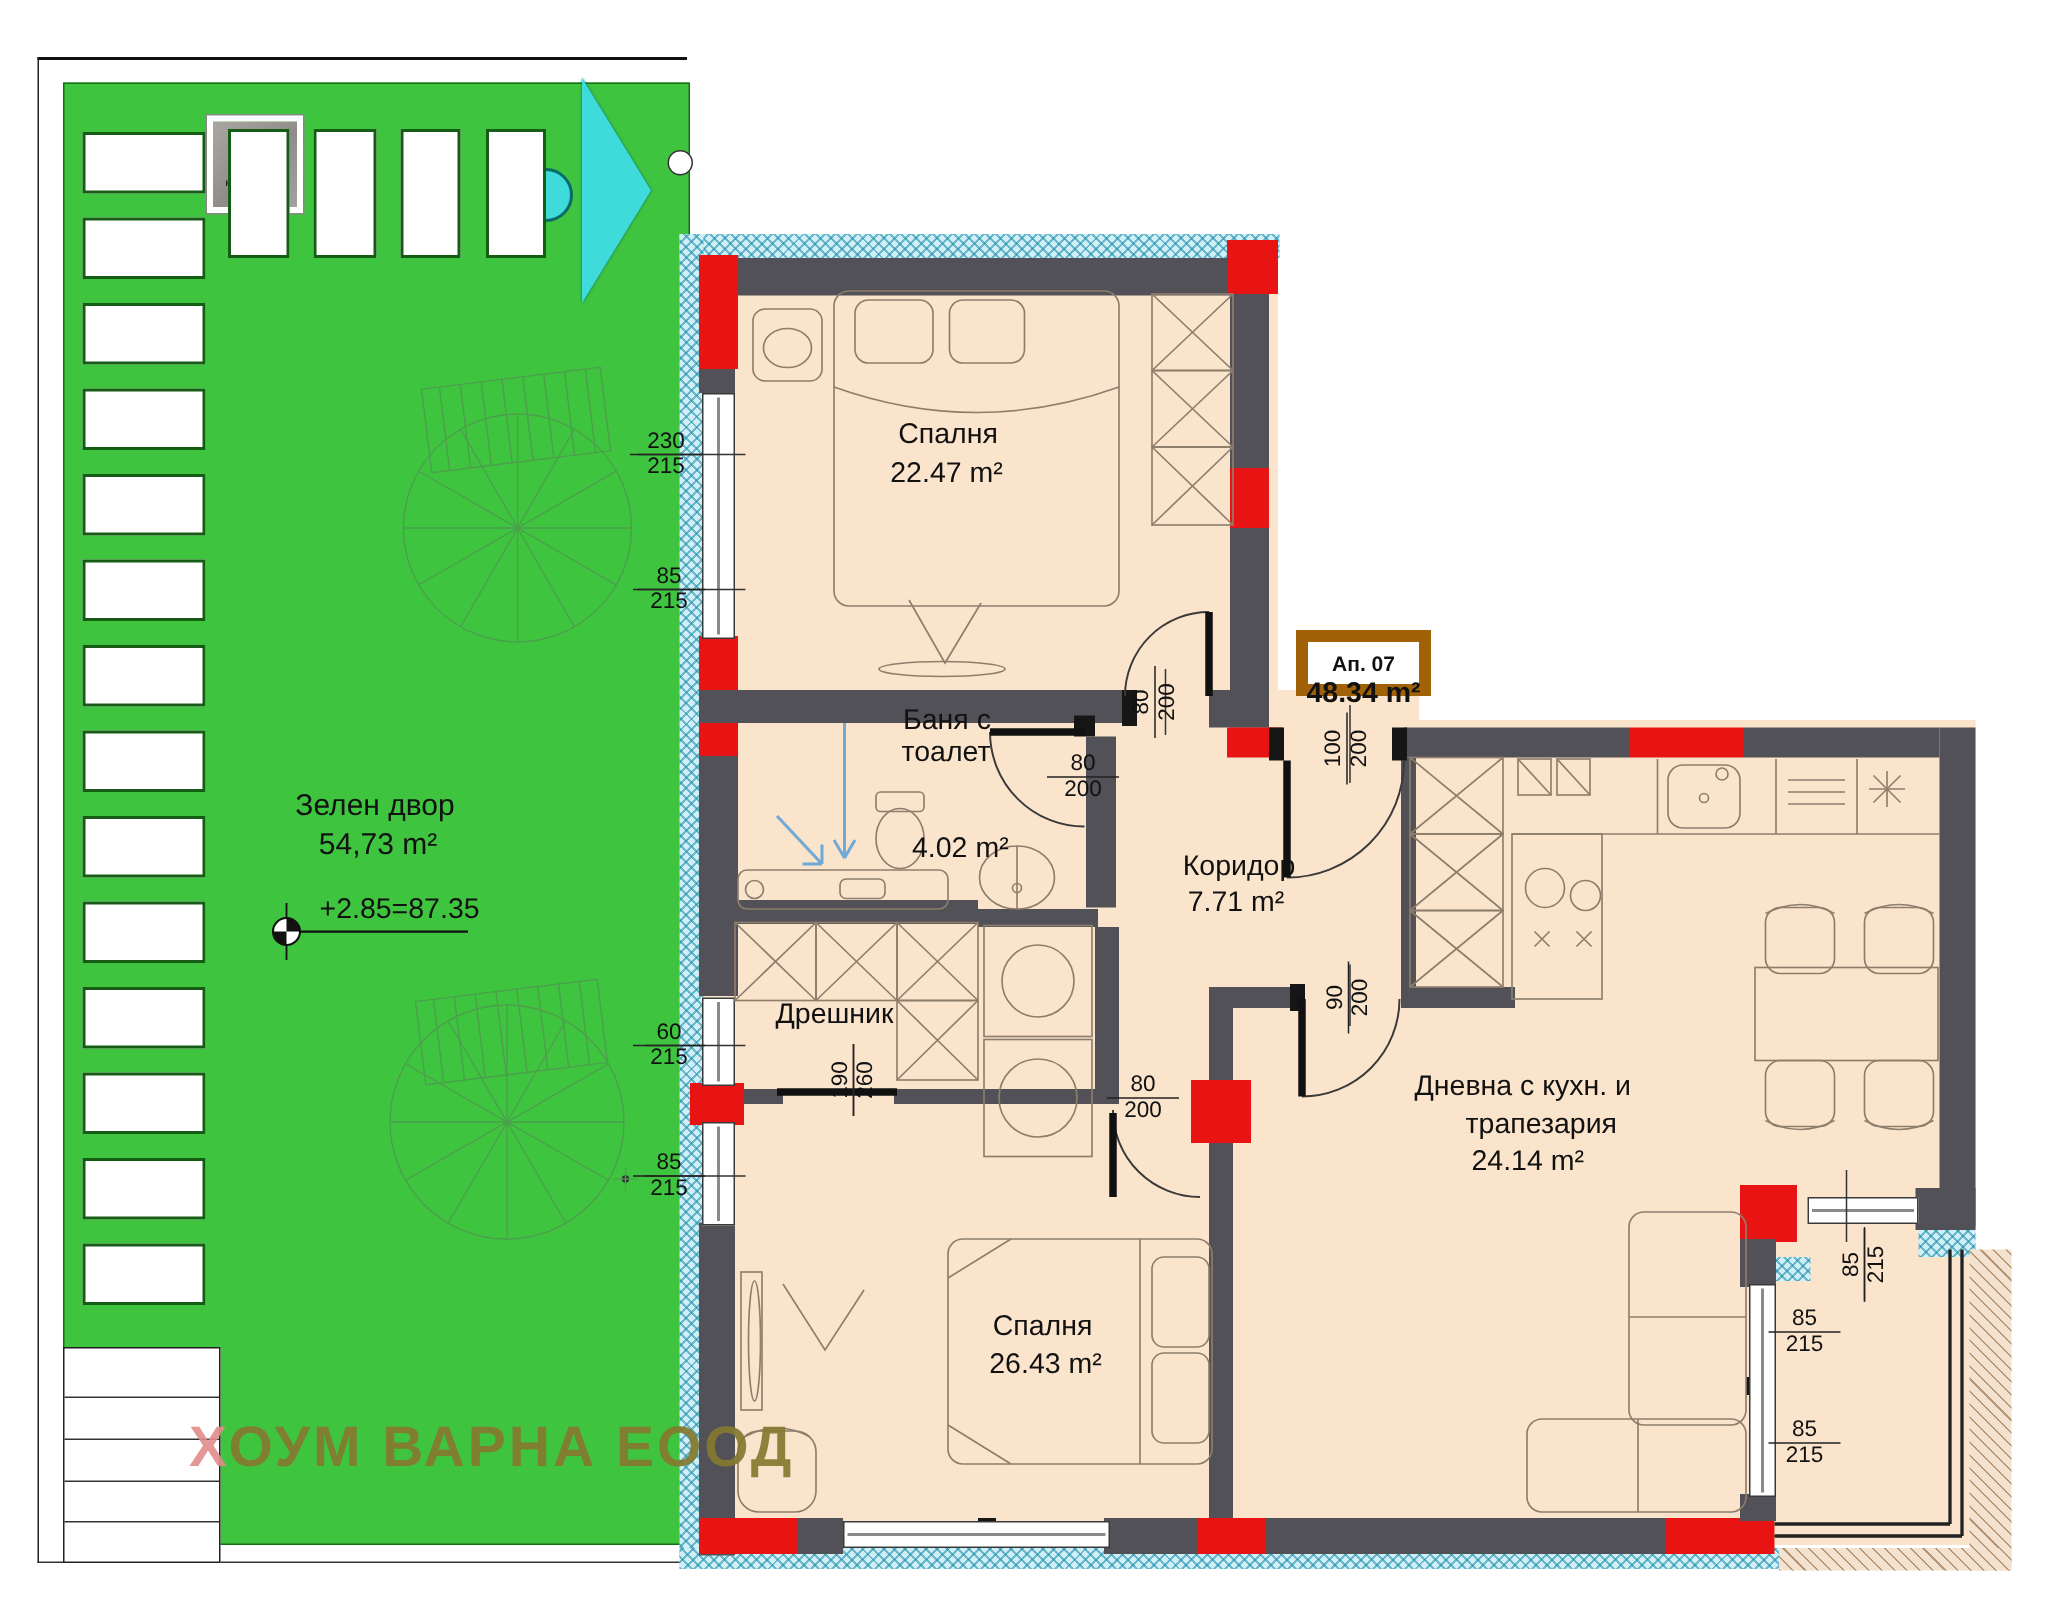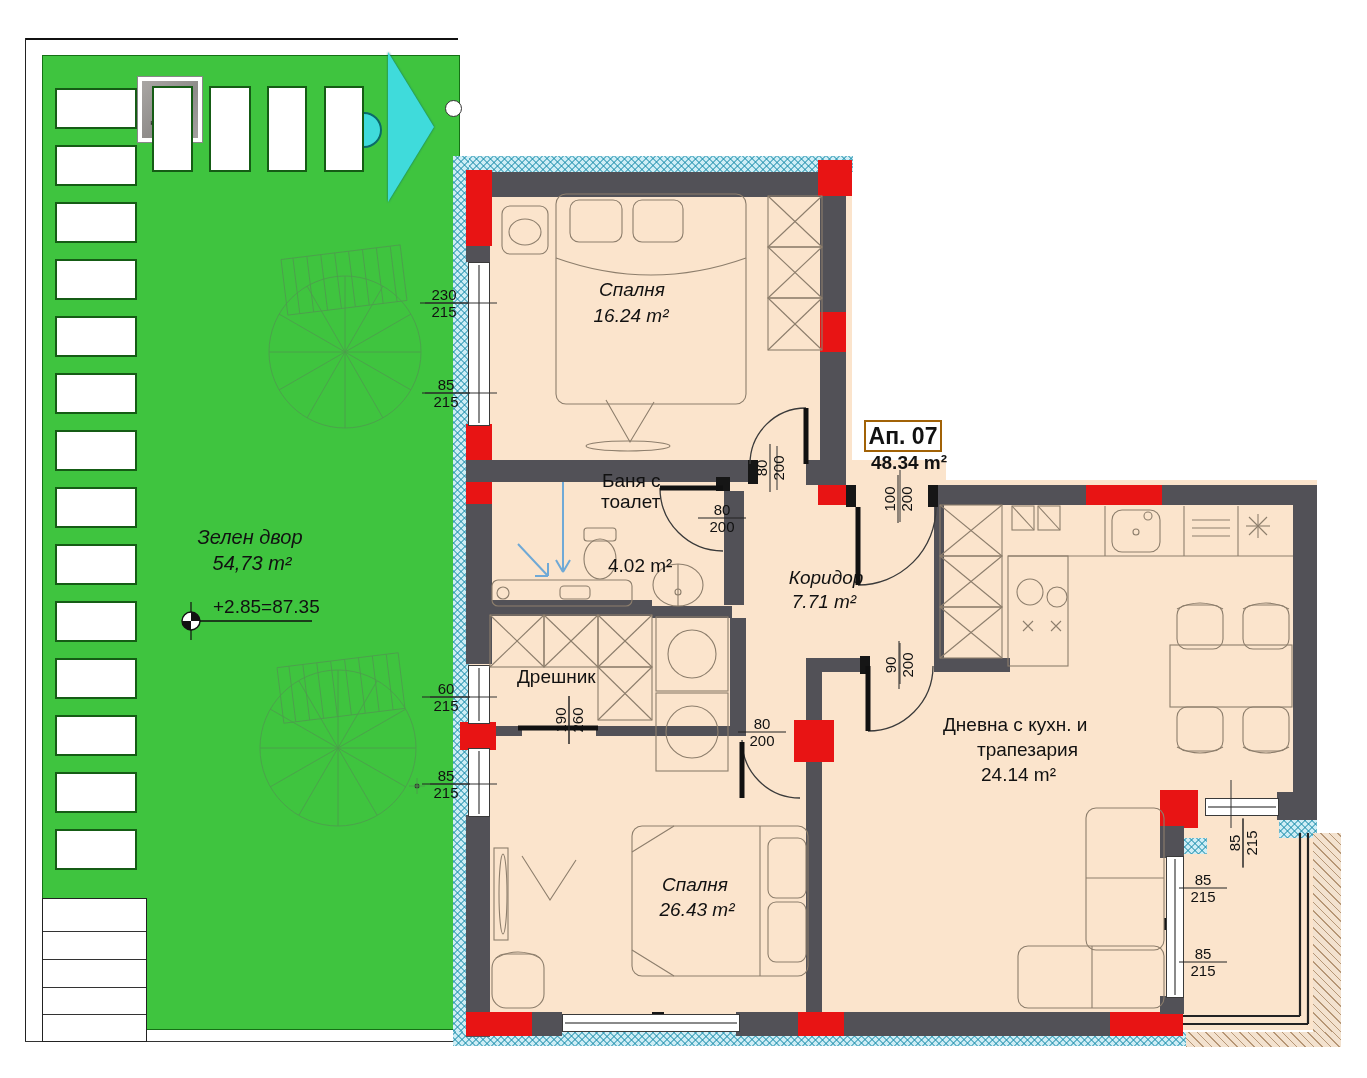--- a/index.html
+++ b/index.html
@@ -27,23 +27,23 @@
   .wall-r{background:#e81414;}
   .wall-k{background:#161616;}
   .hatch-cyan{background-color:#cfeef6;background-image:repeating-linear-gradient(45deg,rgba(25,140,170,.55) 0 1.4px,transparent 1.4px 5px),repeating-linear-gradient(-45deg,rgba(25,140,170,.55) 0 1.4px,transparent 1.4px 5px);}
   .hatch-brick{background-color:#f3e2cf;background-image:repeating-linear-gradient(45deg,rgba(150,110,70,.65) 0 1px,transparent 1px 6px);}
   .win{background:#fff;border:1px solid #3a3a3a;}
   .win i{position:absolute;background:#8a8a8a;display:block;}
   .win-v i{left:50%;top:2px;bottom:2px;width:1.5px;margin-left:-0.75px;}
   .win-h i{top:50%;left:2px;right:2px;height:1.5px;margin-top:-0.75px;}
   
   .room-label{position:absolute;font-size:19px;line-height:21px;white-space:nowrap;z-index:7;}
-  .center{transform:translateX(-50%);text-align:right;font-style:italic;}
-  .apt-box{left:864px;top:420px;width:74px;height:28px;border:2px solid #a16207;background:#fff;z-index:7;
-           display:flex;align-items:center;justify-content:center;font-weight:bold;font-size:23px;}
+  .center{transform:translateX(-50%);text-align:right;}
+  .apt-box{left:864px;top:420px;width:74px;height:28px;border:8px solid #a16207;background:#fff;z-index:7;
+           display:flex;align-items:center;justify-content:center;font-weight:bold;font-size:14px;}
   .apt-area{left:861px;top:452px;width:96px;text-align:center;font-weight:bold;font-size:19px;z-index:7;}
   .dim{position:absolute;width:48px;text-align:center;font-size:15px;line-height:16px;z-index:7;color:#111;}
   .dim .num{display:block;border-bottom:1.4px solid #222;padding:0 2px;}
   .dim .den{display:block;padding:0 2px;}
   .yard-label{font-size:20px;line-height:24px;}
   .elev-text{font-size:19px;}
   .watermark{left:126px;top:944px;font-size:38px;font-weight:bold;letter-spacing:2px;white-space:nowrap;z-index:9;}
   .wm-a{color:rgba(224,140,140,.9);}
   .wm-b{color:rgba(134,120,48,.92);}
   svg.overlay{position:absolute;left:0;top:0;z-index:6;pointer-events:none;}
@@ -75,26 +75,29 @@
         <path d="M9 1.5 l4 -1.5 l4 1.5"></path>
       </g>
     </svg>
     <span class="lg-text">HOMEVARNA</span>
   </div>
 
   <div class="abs room-label center yard-label" style="left:250px;top:525px;z-index:8;">Зелен двор</div>
   <div class="abs room-label center yard-label" style="left:252px;top:551px;z-index:8;">54,73 m²</div>
   <div class="abs room-label elev-text" style="left:213px;top:596px;z-index:8;">+2.85=87.35</div>
 
+  <div class="abs watermark">
+    <span class="wm-a">Х</span><span class="wm-b">ОУМ ВАРНА ЕООД</span>
+  </div>
 
   <div class="abs apt-box">Ап. 07</div>
   <div class="abs apt-area">48.34 m²</div>
 
   <div class="room-label center" style="left:632px;top:279px;">Спалня</div>
-  <div class="room-label center" style="left:631px;top:305px;">16.24 m²</div>
+  <div class="room-label center" style="left:631px;top:305px;">22.47 m²</div>
 
   <div class="room-label" style="left:602px;top:470px;">Баня с</div>
   <div class="room-label" style="left:601px;top:491px;">тоалет</div>
   <div class="room-label" style="left:608px;top:514px;margin-top:41px;">4.02 m²</div>
 
   <div class="room-label center" style="left:826px;top:567px;">Коридор</div>
   <div class="room-label center" style="left:824px;top:591px;">7.71 m²</div>
 
   <div class="room-label" style="left:517px;top:666px;">Дрешник</div>
 

